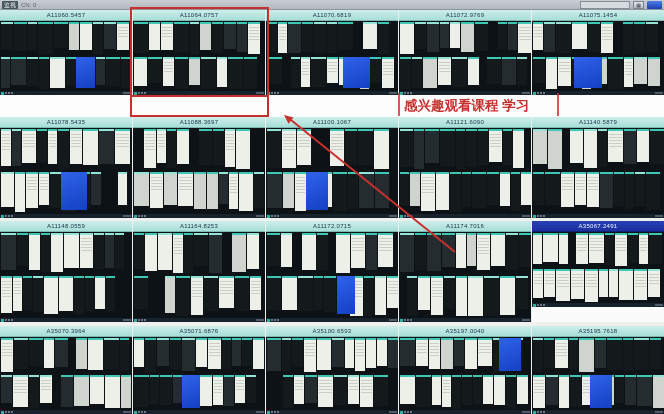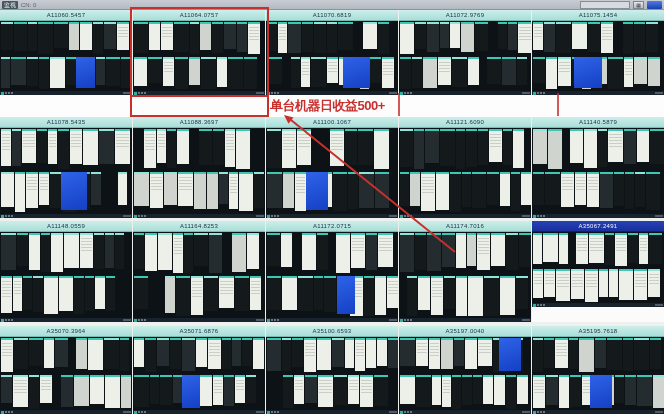--- a/index.html
+++ b/index.html
@@ -879,15 +879,15 @@
     <rect x="131" y="8" width="137" height="108" class="rln"></rect>
     <line x1="132" y1="96" x2="267" y2="96" class="rln"></line>
     <line x1="399" y1="93" x2="399" y2="116" class="rthin"></line>
     <line x1="558" y1="93" x2="558" y2="116" class="rthin"></line>
     <g>
       <line x1="291" y1="120" x2="455" y2="252" class="rln"></line>
       <polygon points="284,115 288.5,123.7 293.5,117.5" class="rfill"></polygon>
     </g>
   </svg>
 
-  <div class="ann t2">单台机器日收益500+</div>
+  <div class="ann t3">感兴趣观看课程 学习</div>
 
 </div>
 
 </body></html>

